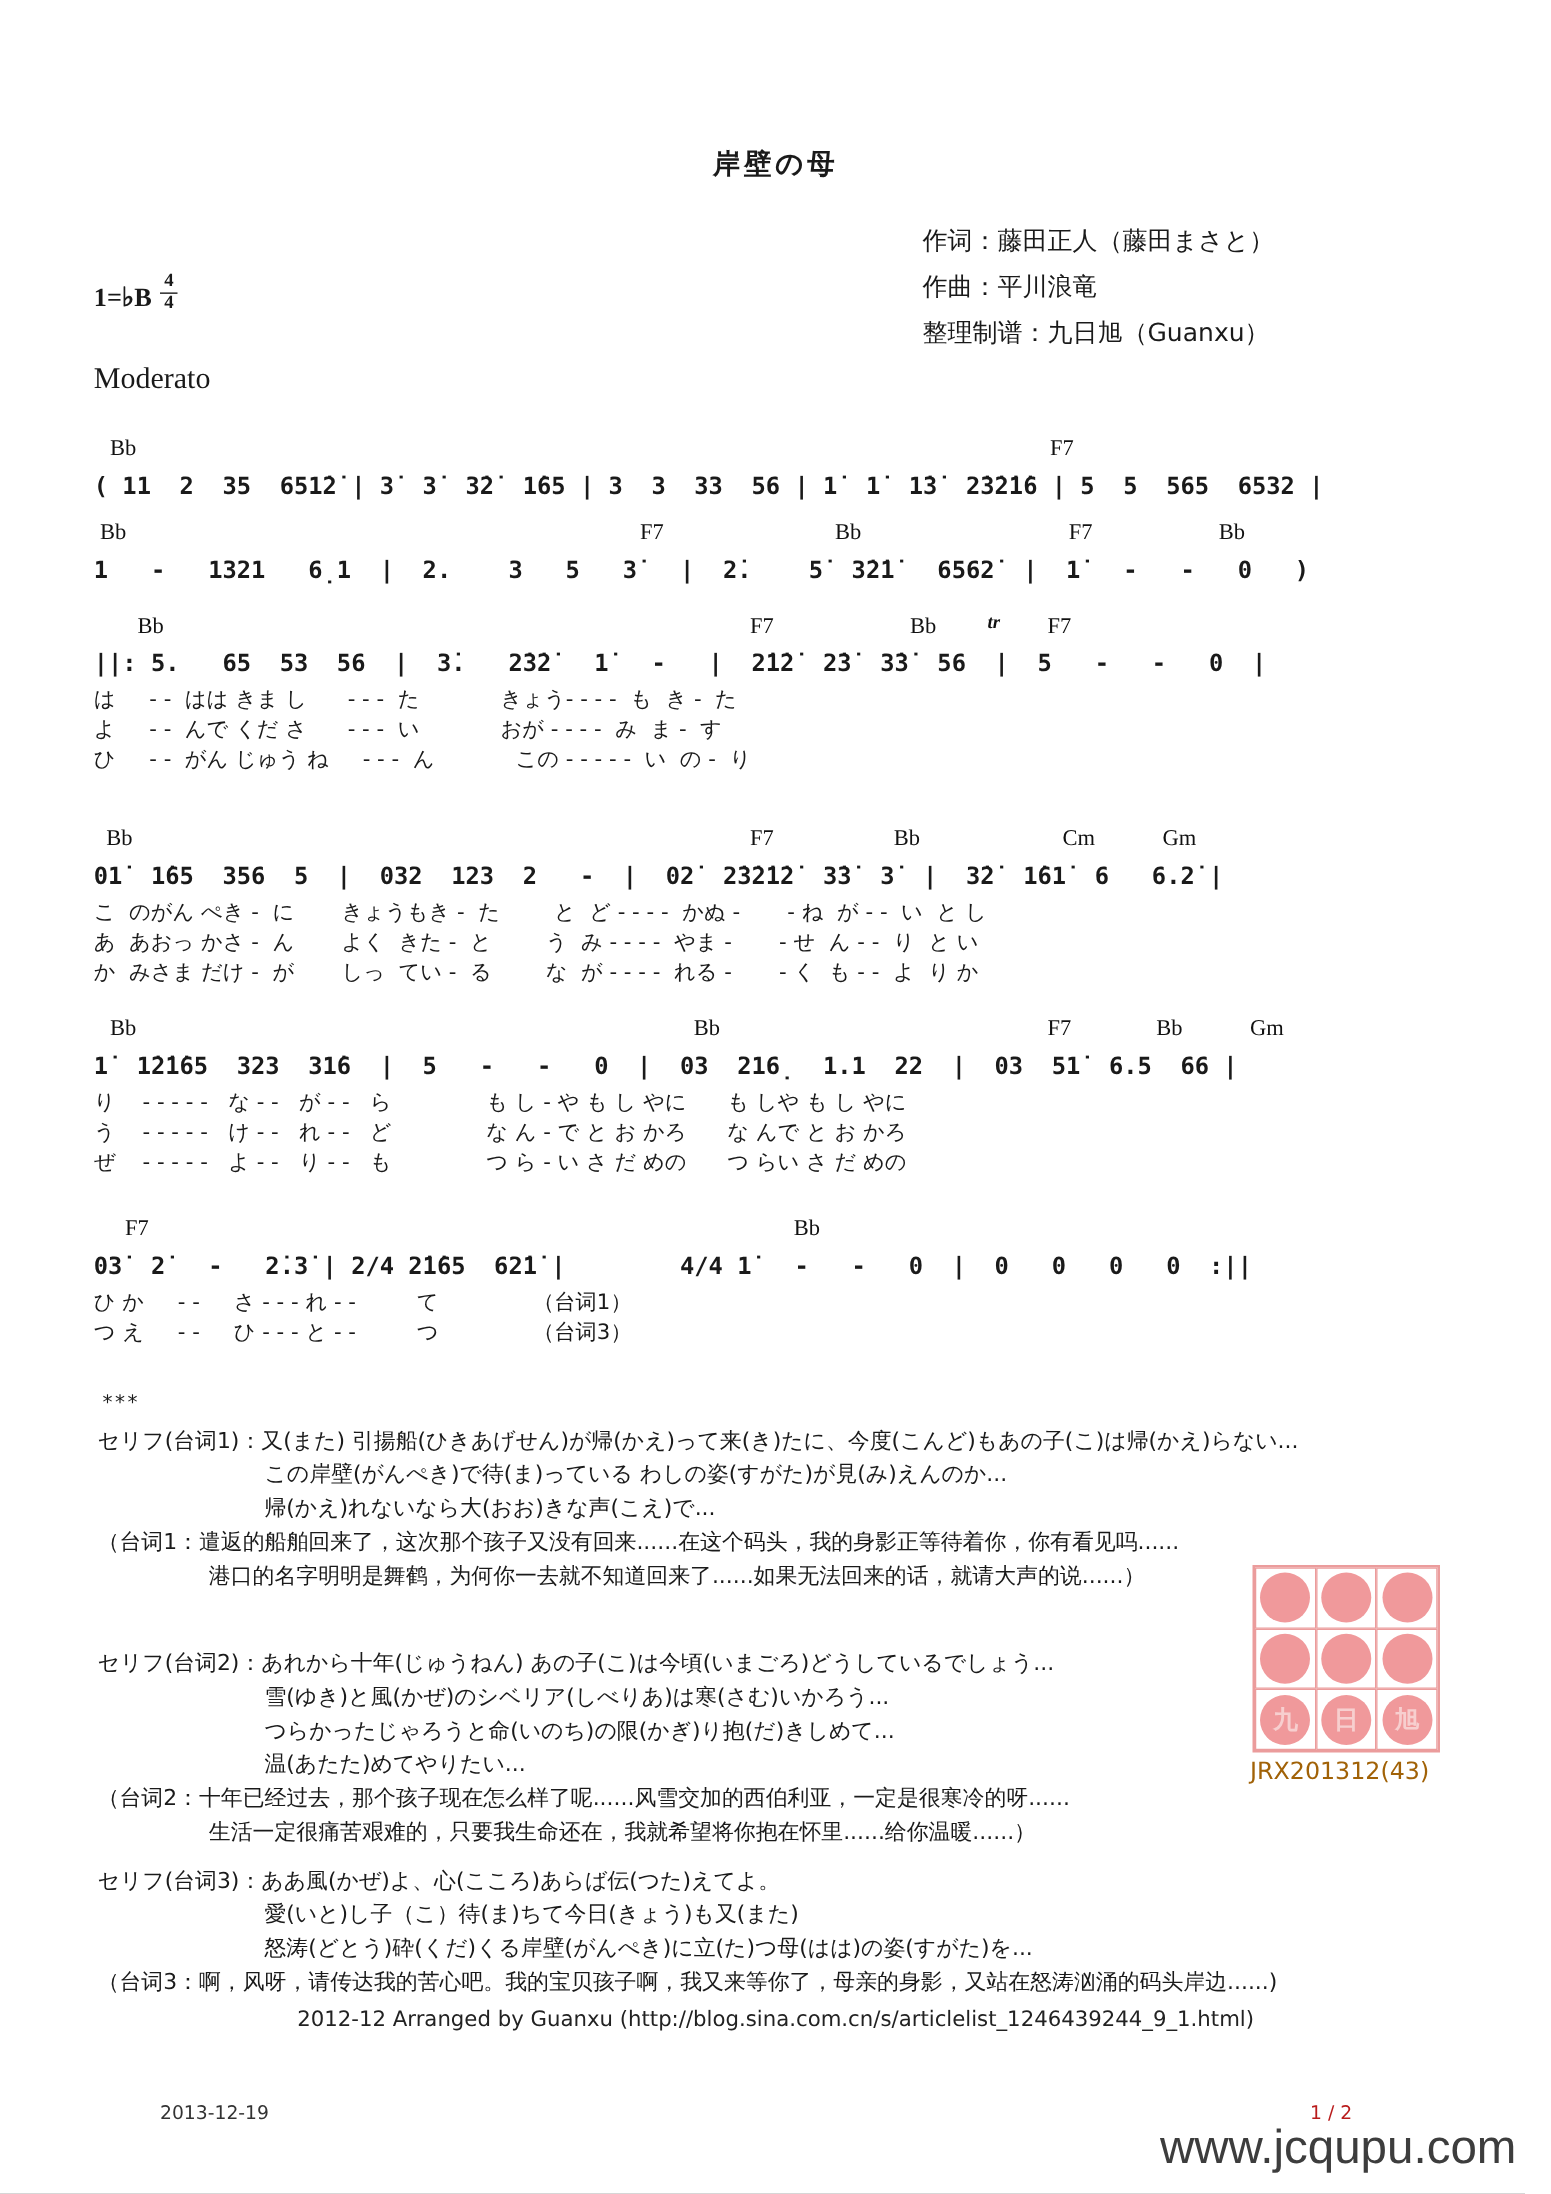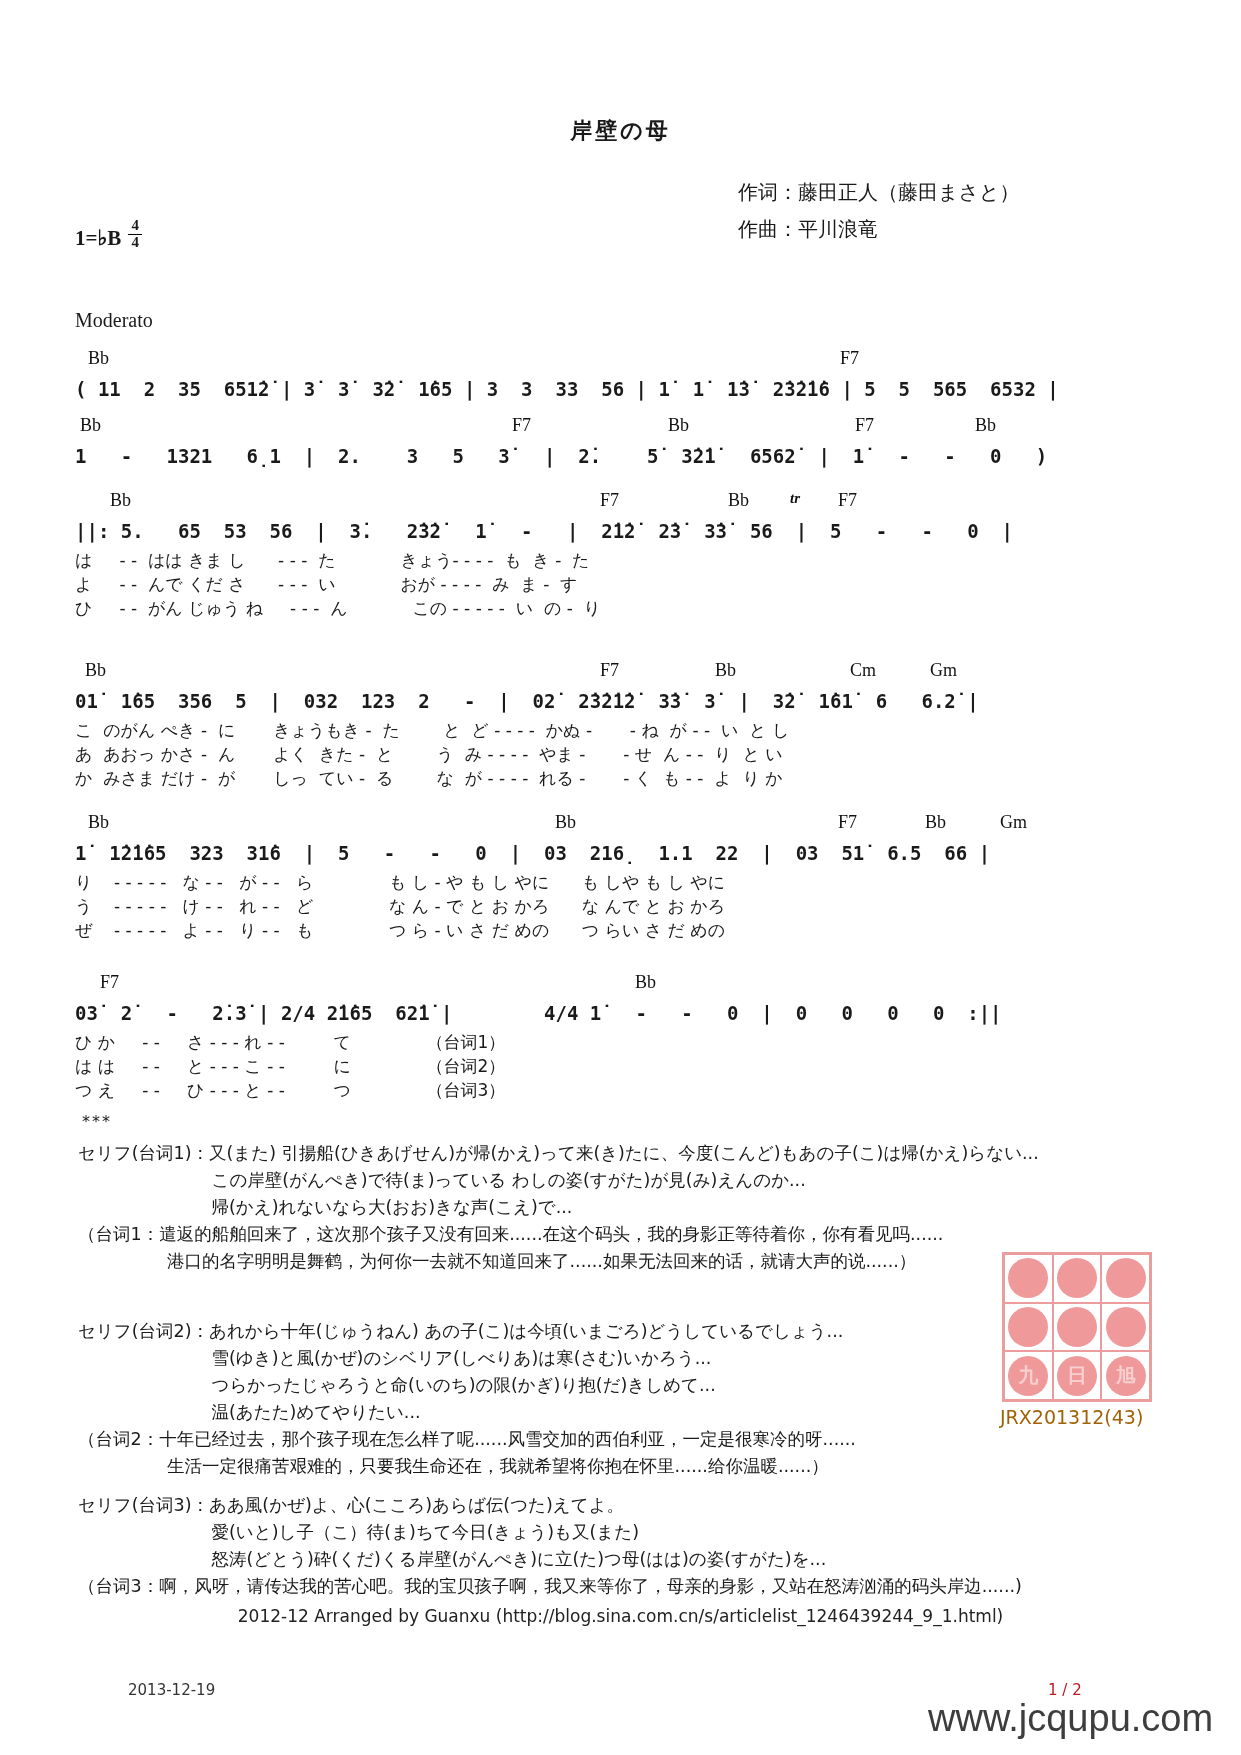--- a/index.html
+++ b/index.html
@@ -10,22 +10,22 @@
               font-size:22px;font-weight:bold;letter-spacing:3px;}
 
   .credits{position:absolute;top:174px;left:738px;font-size:20px;line-height:37px;}
 
   .keysig{position:absolute;top:218px;left:75px;display:flex;align-items:flex-end;gap:7px;
           font-family:"Liberation Serif",serif;font-size:21px;font-weight:bold;}
   .meter{display:inline-flex;flex-direction:column;line-height:1.05;font-size:15px;
          font-weight:bold;text-align:center;}
   .meter .top{border-bottom:1.5px solid #000;padding:0 3px;}
 
-  .tempo{position:absolute;top:290px;left:75px;font-size:20px;
-         font-family:"Liberation Serif",serif;margin-top:19px;}
+  .tempo{position:absolute;top:290px;left:75px;font-size:24px;
+         font-family:"Liberation Serif",serif;}
 
   .system{position:absolute;left:75px;width:1010px;}
   .chord-row{position:relative;height:24px;font-family:"Liberation Serif",serif;
              font-size:18px;color:#111;}
   .chord{position:absolute;top:0;}
   .chord.trill{font-style:italic;font-size:15px;font-weight:bold;}
   .note-row{white-space:pre;font-family:"DejaVu Sans Mono",monospace;font-size:19px;
             font-weight:bold;line-height:34px;letter-spacing:0;}
   .lyric-row{white-space:pre;font-size:17px;line-height:24px;}
 
@@ -54,20 +54,21 @@
 </head>
 <body>
 
 <div class="page">
 
   <div class="page-title">岸壁の母</div>
 
   <div class="credits">
     <div>作词：藤田正人（藤田まさと）</div>
     <div>作曲：平川浪竜</div>
+    <div>整理制谱：九日旭（Guanxu）</div>
   </div>
 
   <div class="keysig">
     <span>1=♭B</span>
     <span class="meter">
       <span class="top">4</span>
       <span class="bottom">4</span>
     </span>
   </div>
 
@@ -130,21 +131,20 @@
         <div class="lyric-row">う    - - - - -   け - -   れ - -   ど              な ん - で と お かろ      な んで と お かろ</div>
         <div class="lyric-row">ぜ    - - - - -   よ - -   り - -   も              つ ら - い さ だ めの      つ らい さ だ めの</div>
       </div>
       <div class="system" style="top: 972px;">
         <div class="chord-row">
           <span class="chord" style="left: 25px;">F7</span>
           <span class="chord" style="left: 560px;">Bb</span>
         </div>
         <div class="note-row">03̇  2̇   -   2̇.3̇ | 2/4 2̇1̇65  62̇1̇ |        4/4 1̇   -   -   0  |  0   0   0   0  :||</div>
         <div class="lyric-row">ひ か     - -     さ - - - れ - -         て              （台词1）</div>
-        <div class="lyric-row">は は     - -     と - - - こ - -         に              （台词2）</div>
         <div class="lyric-row">つ え     - -     ひ - - - と - -         つ              （台词3）</div>
       </div>
     </div>
 
   <div class="separator">***</div>
 
   <div id="speech">
       <div class="speech-block" style="top: 1140px;">
         <div class="speech-line">セリフ(台词1)：又(また) 引揚船(ひきあげせん)が帰(かえ)って来(き)たに、今度(こんど)もあの子(こ)は帰(かえ)らない...</div>
         <div class="speech-line">                        この岸壁(がんぺき)で待(ま)っている わしの姿(すがた)が見(み)えんのか...</div>

